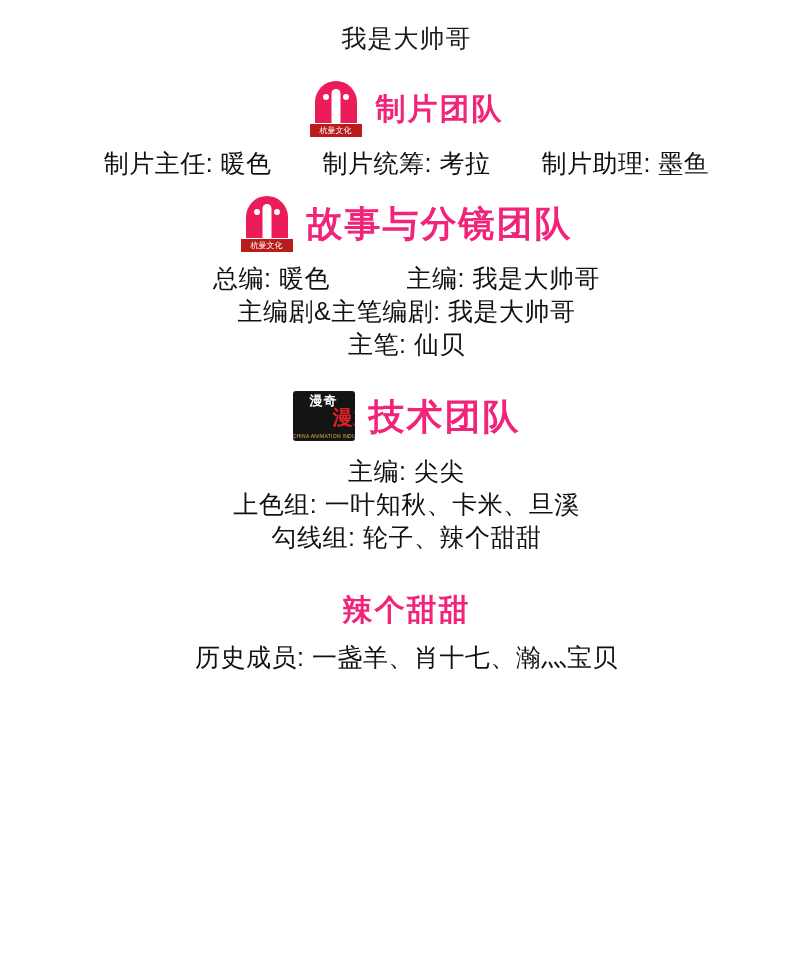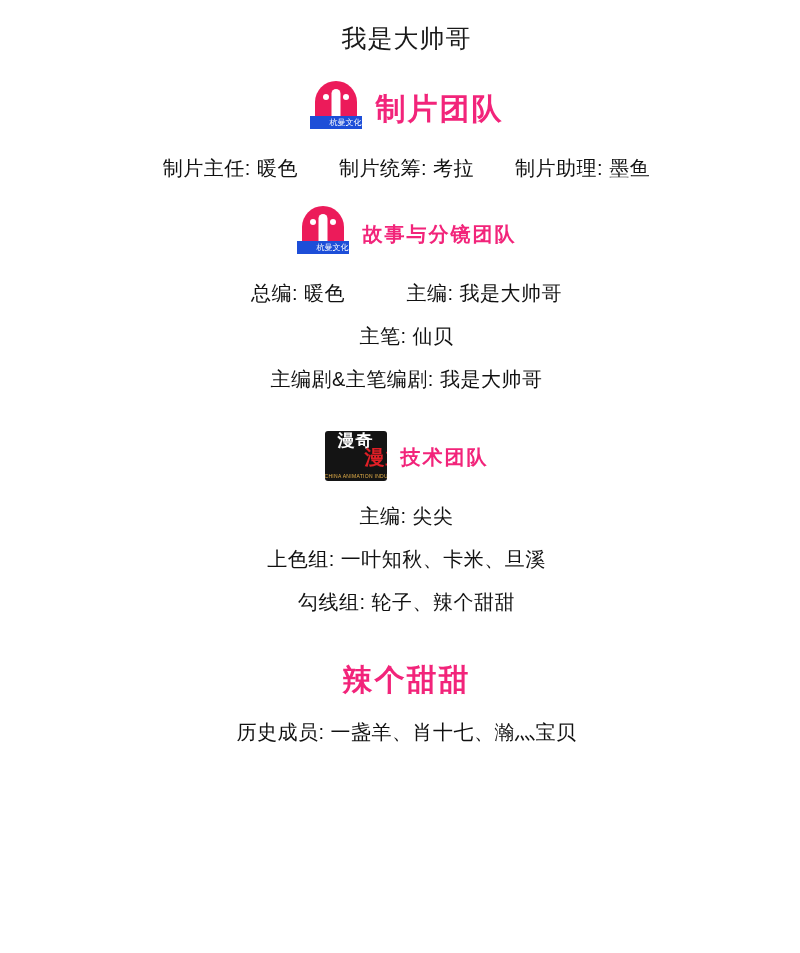--- a/index.html
+++ b/index.html
@@ -47,28 +47,28 @@
     gap: 14px;
     margin: 6px 0 10px 0;
   }
   .section-title {
     font-size: 30px;
     font-weight: bold;
     color: #f2247a;
     letter-spacing: 2px;
   }
   .section-title.big {
-    font-size: 20px;
+    font-size: 36px;
   }
 
   
   .credit-line {
-    font-size: 20px;
+    font-size: 25px;
     color: #111111;
-    margin: 8px 0;
+    margin: 0 0;
     letter-spacing: 0.5px;
   }
 
   
   .logo-hm {
     width: 52px;
     height: 56px;
     position: relative;
     display: inline-block;
     flex: 0 0 auto;
@@ -100,28 +100,28 @@
     width: 6px;
     height: 6px;
     border-radius: 50%;
     background: #ffffff;
   }
   .logo-hm .eye.l { left: 13px; }
   .logo-hm .eye.r { right: 13px; }
   .logo-hm .wordmark {
     position: absolute;
     left: 0;
-    bottom: 8px;
+    bottom: 0;
     width: 52px;
     height: 13px;
-    background: #1d4ed8;
+    background: #b91c1c;
     color: #ffffff;
     font-size: 8px;
     line-height: 13px;
-    text-align: right;
+    text-align: center;
     letter-spacing: 0px;
     white-space: nowrap;
     overflow: hidden;
   }
 
   
   .logo-my {
     width: 62px;
     height: 56px;
     position: relative;
@@ -137,21 +137,21 @@
     background: #141414;
     border-radius: 3px;
     overflow: hidden;
   }
   .logo-my .cn-top {
     position: absolute;
     top: 2px;
     left: 0;
     width: 62px;
     text-align: center;
-    font-size: 17px;
+    font-size: 13px;
     font-weight: bold;
     color: #ffffff;
     letter-spacing: 1px;
     line-height: 15px;
   }
   .logo-my .cn-main {
     position: absolute;
     top: 15px;
     left: 0;
     width: 82px;
@@ -205,22 +205,22 @@
     <span class="logo-hm">
       <span class="mark"></span>
       <span class="notch"></span>
       <span class="eye l"></span>
       <span class="eye r"></span>
       <span class="wordmark">杭曼文化</span>
     </span>
     <span class="section-title big">故事与分镜团队</span>
   </div>
   <div class="row credit-line">总编: 暖色　　　主编: 我是大帅哥</div>
+  <div class="row credit-line">主编剧&amp;主笔编剧: 我是大帅哥</div>
   <div class="row credit-line">主笔: 仙贝</div>
-  <div class="row credit-line">主编剧&amp;主笔编剧: 我是大帅哥</div>
 
   <div class="spacer-md"></div>
 
   <div class="section-head">
     <span class="logo-my">
       <span class="badge">
         <span class="cn-top">漫奇</span>
         <span class="cn-main">漫业</span>
         <span class="en">CHINA ANIMATION INDUSTRY</span>
       </span>

